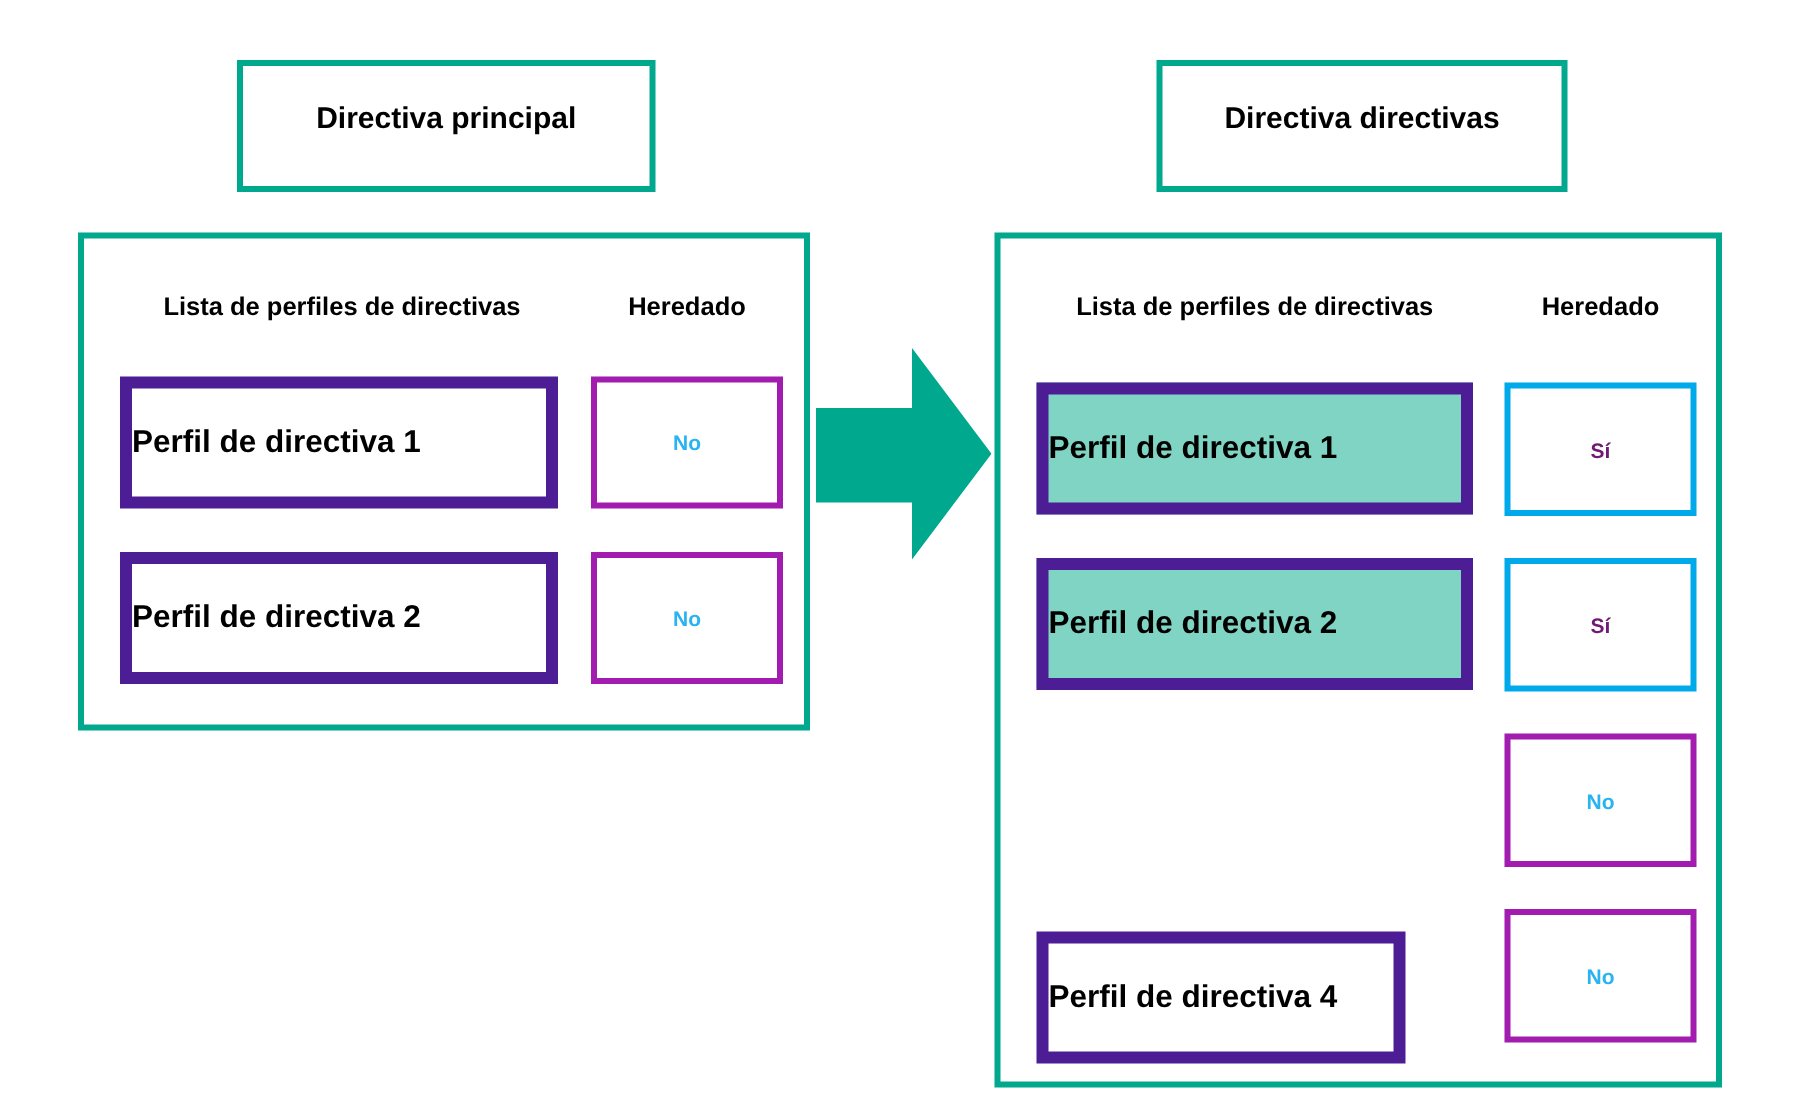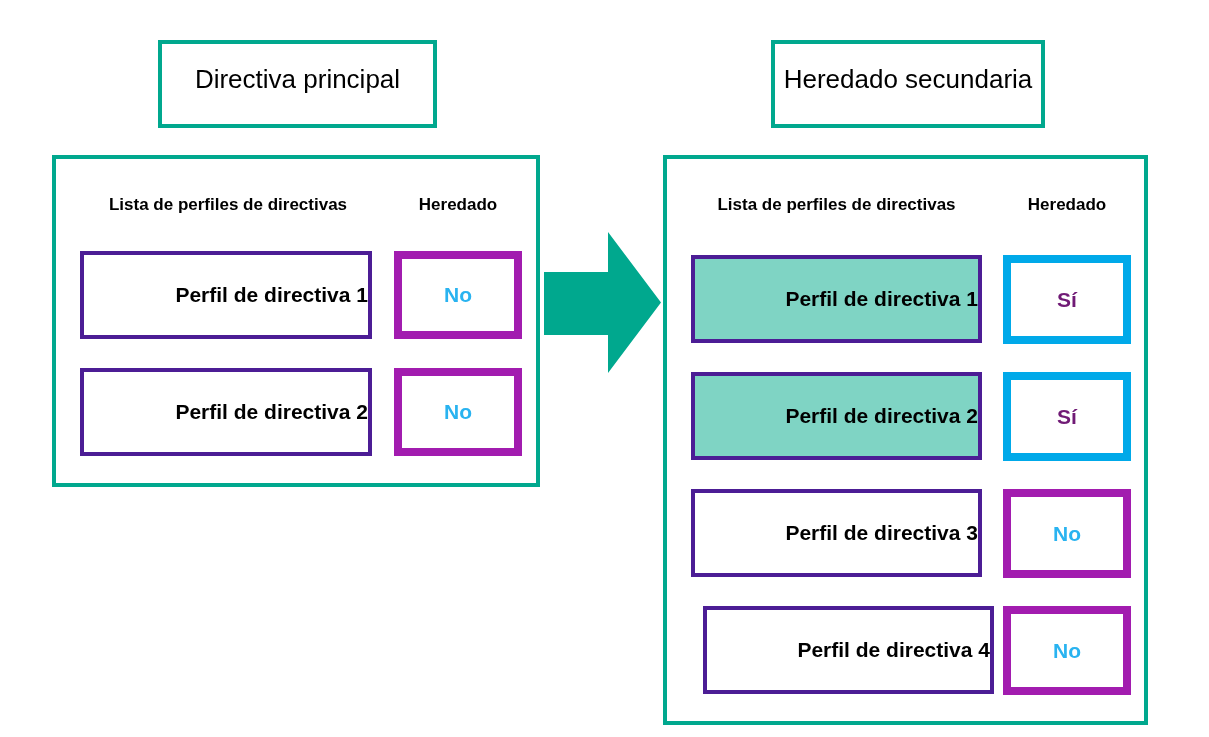--- a/index.html
+++ b/index.html
@@ -10,74 +10,74 @@
     position: relative;
     color: #000000;
   }
   .abs { position: absolute; box-sizing: border-box; }
 
   
   .title-box {
     border: 4px solid #00a88e;
     background: #ffffff;
     display: flex; align-items: center; justify-content: center;
-    font-weight: normal; font-size: 26px;
+    font-weight: bold; font-size: 20px;
     padding-bottom: 10px;
   }
 
   
   .panel {
     border: 4px solid #00a88e;
     background: #ffffff;
   }
 
   
   .col-header {
     display: flex; align-items: center; justify-content: center;
     font-weight: bold; font-size: 17px;
     height: 26px;
     white-space: nowrap;
     text-align: right;
   }
 
   
   .profile-box {
-    border: 4px solid #4c1d95;
+    border: 8px solid #4c1d95;
     background: #ffffff;
     width: 292px; height: 88px;
-    display: flex; align-items: center; justify-content: flex-end;
+    display: flex; align-items: center; justify-content: flex-start;
     font-weight: bold; font-size: 21px;
     white-space: nowrap;
   }
   .profile-box.highlighted { background: #7fd4c4; }
 
   
   .inherited-box {
-    border: 8px solid #a21caf;
+    border: 4px solid #a21caf;
     background: #ffffff;
     display: flex; align-items: center; justify-content: center;
-    font-weight: bold; font-size: 21px;
+    font-weight: bold; font-size: 14px;
     color: #29b3f0;
   }
   .inherited-box.inherited-yes {
     border-color: #00a9e9;
     color: #701a75;
   }
 
   .arrow-svg { display: block; }
 </style>
 </head>
 <body>
 
 <div class="abs title-box" style="left:158px; top:40px; width:279px; height:88px;">
   <span>Directiva principal</span>
 </div>
 
 <div class="abs title-box" style="left:771px; top:40px; width:274px; height:88px;">
-  <span>Heredado secundaria</span>
+  <span>Directiva directivas</span>
 </div>
 
 <div class="abs panel" style="left:52px; top:155px; width:488px; height:332px;">
 
   <div class="abs col-header" style="left:24px; top:33px; width:296px;">Lista de perfiles de directivas</div>
   <div class="abs col-header" style="left:338px; top:33px; width:128px;">Heredado</div>
 
   <div class="abs profile-box" style="left:24px; top:92px;">
     <span>Perfil de directiva 1</span>
   </div>
@@ -111,26 +111,23 @@
     <span>Sí</span>
   </div>
 
   <div class="abs profile-box highlighted" style="left:24px; top:213px; width:291px;">
     <span>Perfil de directiva 2</span>
   </div>
   <div class="abs inherited-box inherited-yes" style="left:336px; top:213px; width:128px; height:89px;">
     <span>Sí</span>
   </div>
 
-  <div class="abs profile-box" style="left:24px; top:330px; width:291px;">
-    <span>Perfil de directiva 3</span>
-  </div>
   <div class="abs inherited-box" style="left:336px; top:330px; width:128px; height:89px;">
     <span>No</span>
   </div>
 
-  <div class="abs profile-box" style="left:24px; top:447px; width:291px;margin-left:12px;">
+  <div class="abs profile-box" style="left:24px; top:462px; width:246px;">
     <span>Perfil de directiva 4</span>
   </div>
   <div class="abs inherited-box" style="left:336px; top:447px; width:128px; height:89px;">
     <span>No</span>
   </div>
 </div>
 
 </body></html>

